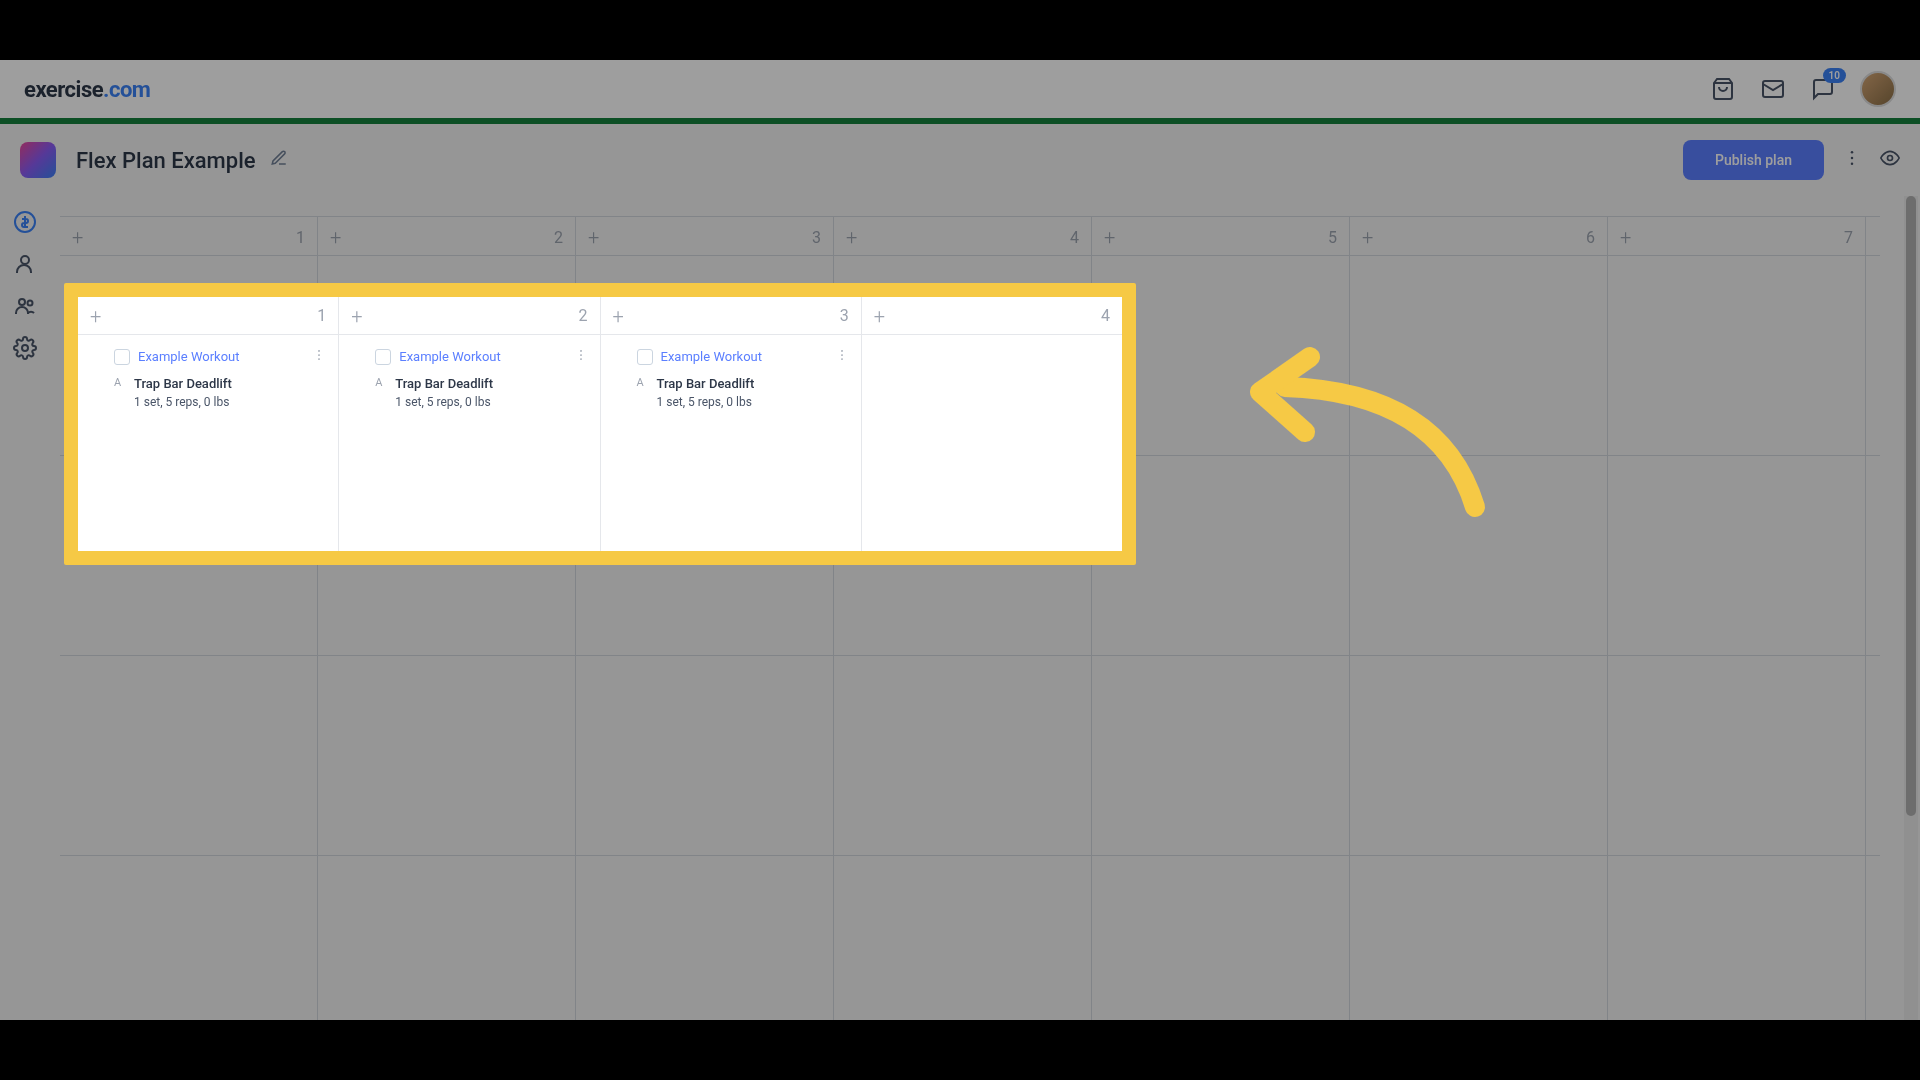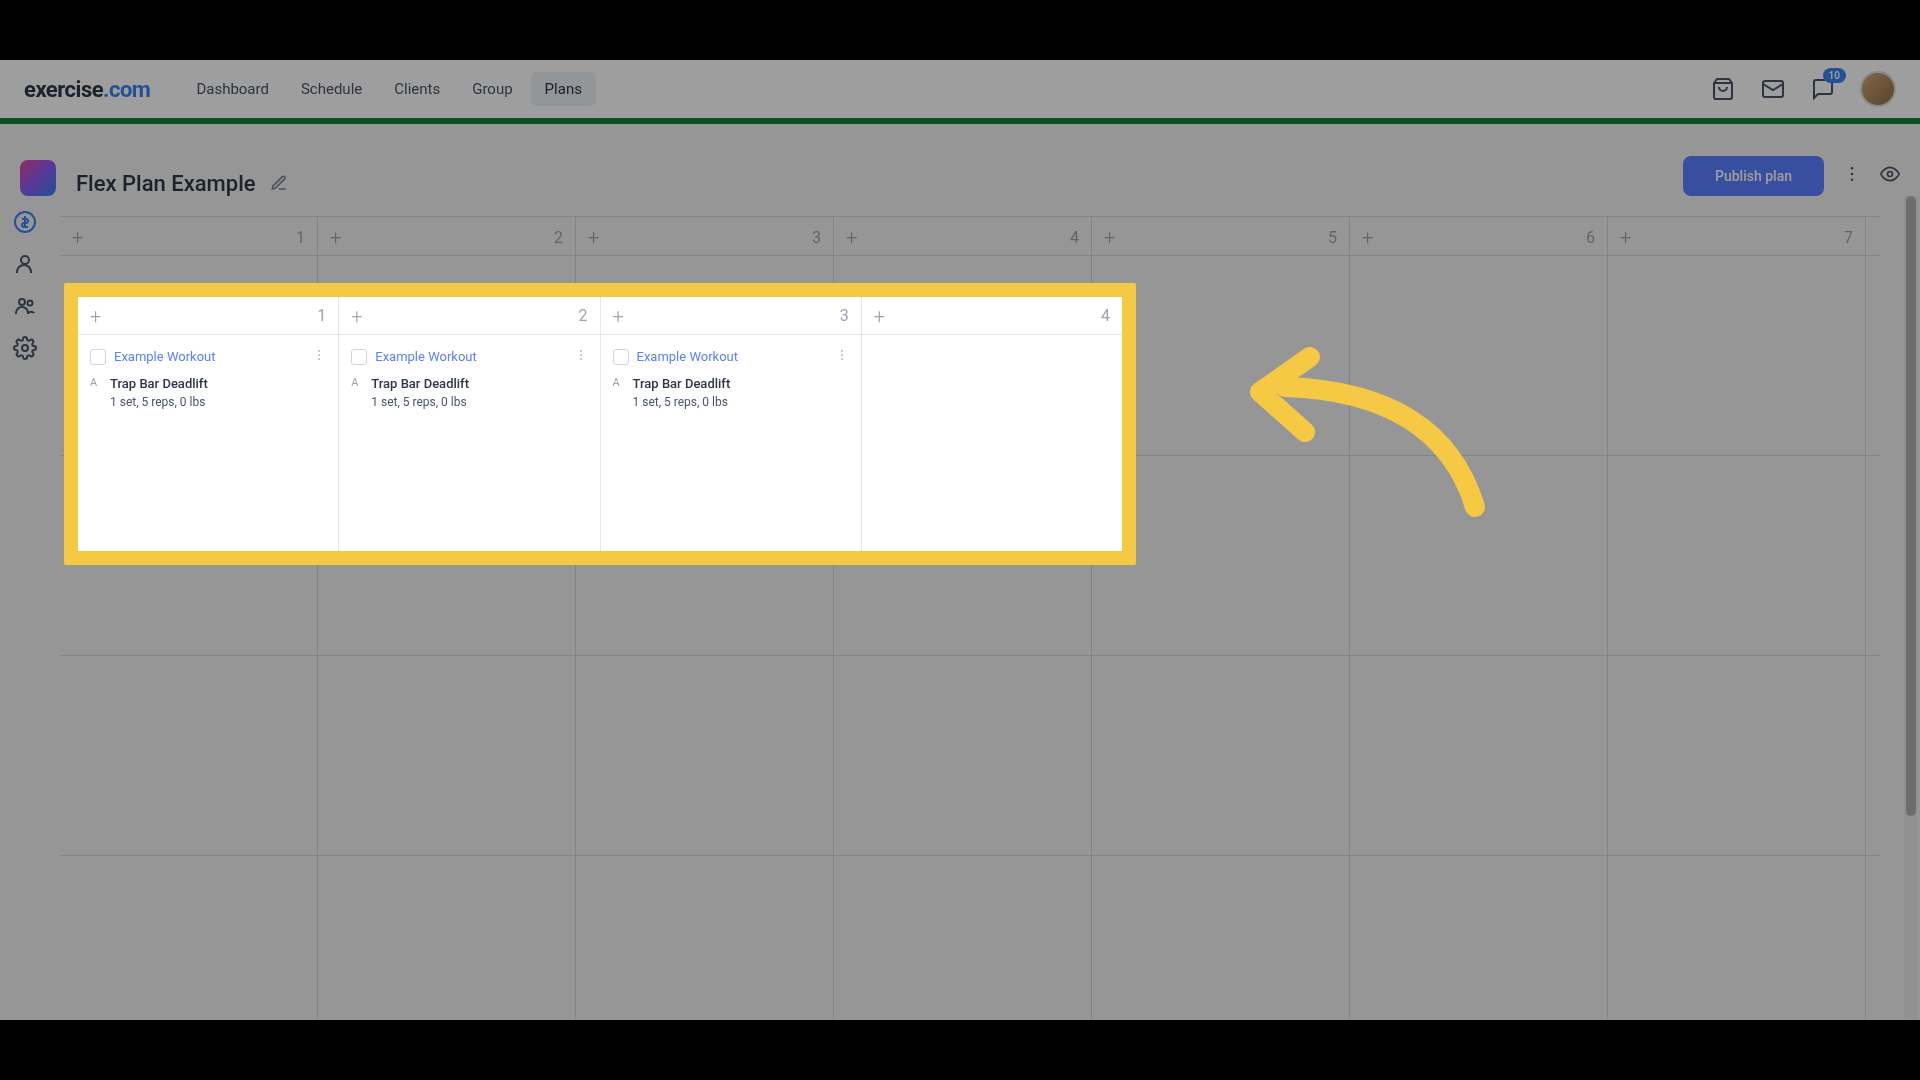--- a/index.html
+++ b/index.html
@@ -15,21 +15,21 @@
 .nav-links { display: flex; gap: 4px; margin-left: 32px; }
 .nav-link { padding: 8px 14px; border-radius: 6px; font-size: 15px; color: #4a5568; cursor: pointer; }
 .nav-link.active { background: #edf2f7; color: #2d3748; }
 .nav-right { margin-left: auto; display: flex; align-items: center; gap: 24px; }
 .nav-icon { width: 26px; height: 26px; display: flex; align-items: center; justify-content: center; color: #4a5568; cursor: pointer; position: relative; }
 .nav-icon svg { width: 24px; height: 24px; }
 .badge { position: absolute; top: -8px; right: -10px; background: #3b82f6; color: #fff; font-size: 10px; font-weight: 600; border-radius: 10px; padding: 2px 6px; min-width: 18px; text-align: center; }
 .avatar { width: 36px; height: 36px; border-radius: 50%; background: linear-gradient(135deg,#d4a574,#8b6f47); border: 2px solid #ddd; }
 
 
-.page-header { height: 72px; display: flex; align-items: flex-end; padding: 0 20px; }
+.page-header { height: 72px; display: flex; align-items: center; padding: 0 20px; }
 .plan-icon { width: 36px; height: 36px; border-radius: 8px; background: linear-gradient(135deg,#ec4899,#8b5cf6,#3b82f6); margin-right: 20px; }
 .plan-title { font-size: 22px; font-weight: 500; color: #2d3748; }
 .edit-icon { margin-left: 14px; color: #718096; cursor: pointer; }
 .edit-icon svg { width: 18px; height: 18px; }
 .header-right { margin-left: auto; display: flex; align-items: center; gap: 18px; }
 .publish-btn { background: #5b7fff; color: #fff; border: none; padding: 12px 32px; border-radius: 8px; font-size: 14px; font-weight: 500; cursor: pointer; }
 .header-icon { color: #4a5568; cursor: pointer; }
 .header-icon svg { width: 20px; height: 20px; }
 
 
@@ -58,44 +58,37 @@
 .exercise-letter { color: #9ca3af; font-size: 11px; width: 12px; }
 .exercise-name { font-size: 13px; color: #2d3748; font-weight: 500; }
 .exercise-detail { font-size: 12px; color: #4a5568; margin-left: 20px; }
 
 
 .highlight-box { position: absolute; left: 64px; top: 223px; width: 1072px; height: 282px; border: 14px solid #f6c945; background: #fff; z-index: 60; border-radius: 2px; }
 .hl-content { display: flex; height: 100%; }
 .hl-col { flex: 1; border-right: 1px solid #e5e7eb; display: flex; flex-direction: column; }
 .hl-col:last-child { border-right: none; }
 .hl-header { height: 38px; border-bottom: 1px solid #e5e7eb; display: flex; align-items: center; padding: 0 12px; }
-.hl-body { padding: 12px; flex: 1; }
+.hl-body { padding: 12px; flex: 1; margin-left: 24px; }
 
 
 .arrow-annotation { position: absolute; left: 1240px; top: 282px; z-index: 70; pointer-events: none; }
 
 
 .scrollbar-track { position: absolute; right: 2px; top: 136px; width: 14px; bottom: 0; background: #e8e8e8; }
 .scrollbar-thumb { position: absolute; top: 0; left: 2px; right: 2px; height: 620px; background: #b0b0b0; border-radius: 6px; }
 </style>
 </head>
 <body>
 
 <div class="viewport">
 
   <div class="topnav">
     <div class="logo">
       <span class="dark">exercise</span><span class="blue">.com</span>
-    </div>
-    <div class="nav-links">
-      <div class="nav-link">Dashboard</div>
-      <div class="nav-link">Schedule</div>
-      <div class="nav-link">Clients</div>
-      <div class="nav-link">Group</div>
-      <div class="nav-link active">Plans</div>
     </div>
     <div class="nav-right">
       <div class="nav-icon">
         <svg viewBox="0 0 24 24" fill="none" stroke="currentColor" stroke-width="2">
             <path d="M6 2L3 6v14a2 2 0 002 2h14a2 2 0 002-2V6l-3-4z"></path>
             <line x1="3" y1="6" x2="21" y2="6"></line>
             <path d="M16 10a4 4 0 01-8 0"></path>
           </svg>
       </div>
       <div class="nav-icon">

